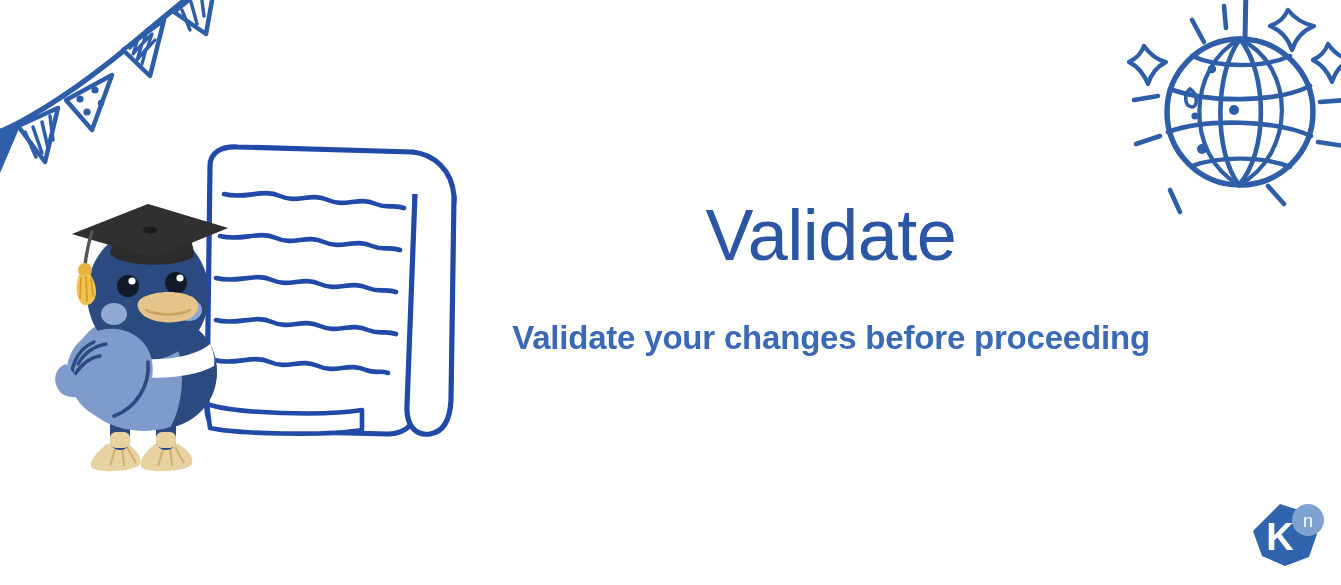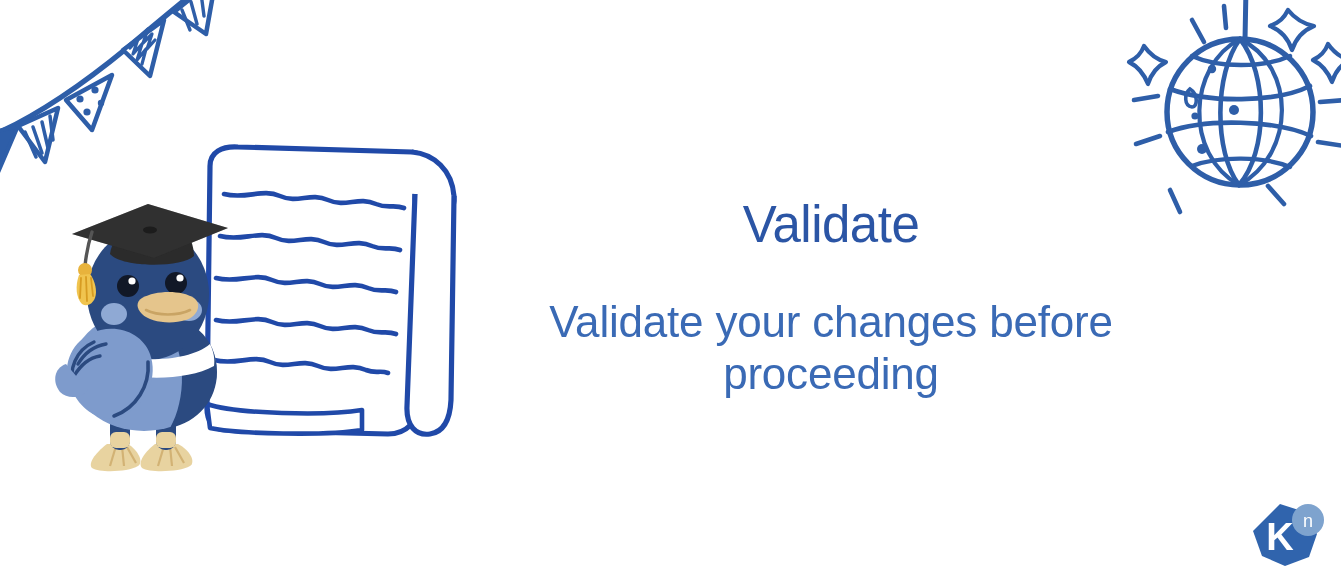--- a/index.html
+++ b/index.html
@@ -50,30 +50,30 @@
 
   
   #hero-text {
     position: absolute;
     left: 466px;
     top: 198px;
     width: 730px;
     text-align: center;
   }
   #page-title {
-    font-size: 51px;
+    font-size: 72px;
     font-weight: 400;
     line-height: 1.05;
     letter-spacing: -0.5px;
     color: #2B55A5;
     margin: 0;
   }
   #page-subtitle {
-    font-size: 44px;
-    font-weight: 400;
+    font-size: 33px;
+    font-weight: 700;
     line-height: 1.2;
     letter-spacing: -0.2px;
     color: #3A6AB5;
     margin: 44px 0 0 0;
   }
 
   
   #brand-logo {
     position: absolute;
     left: 1247px;

